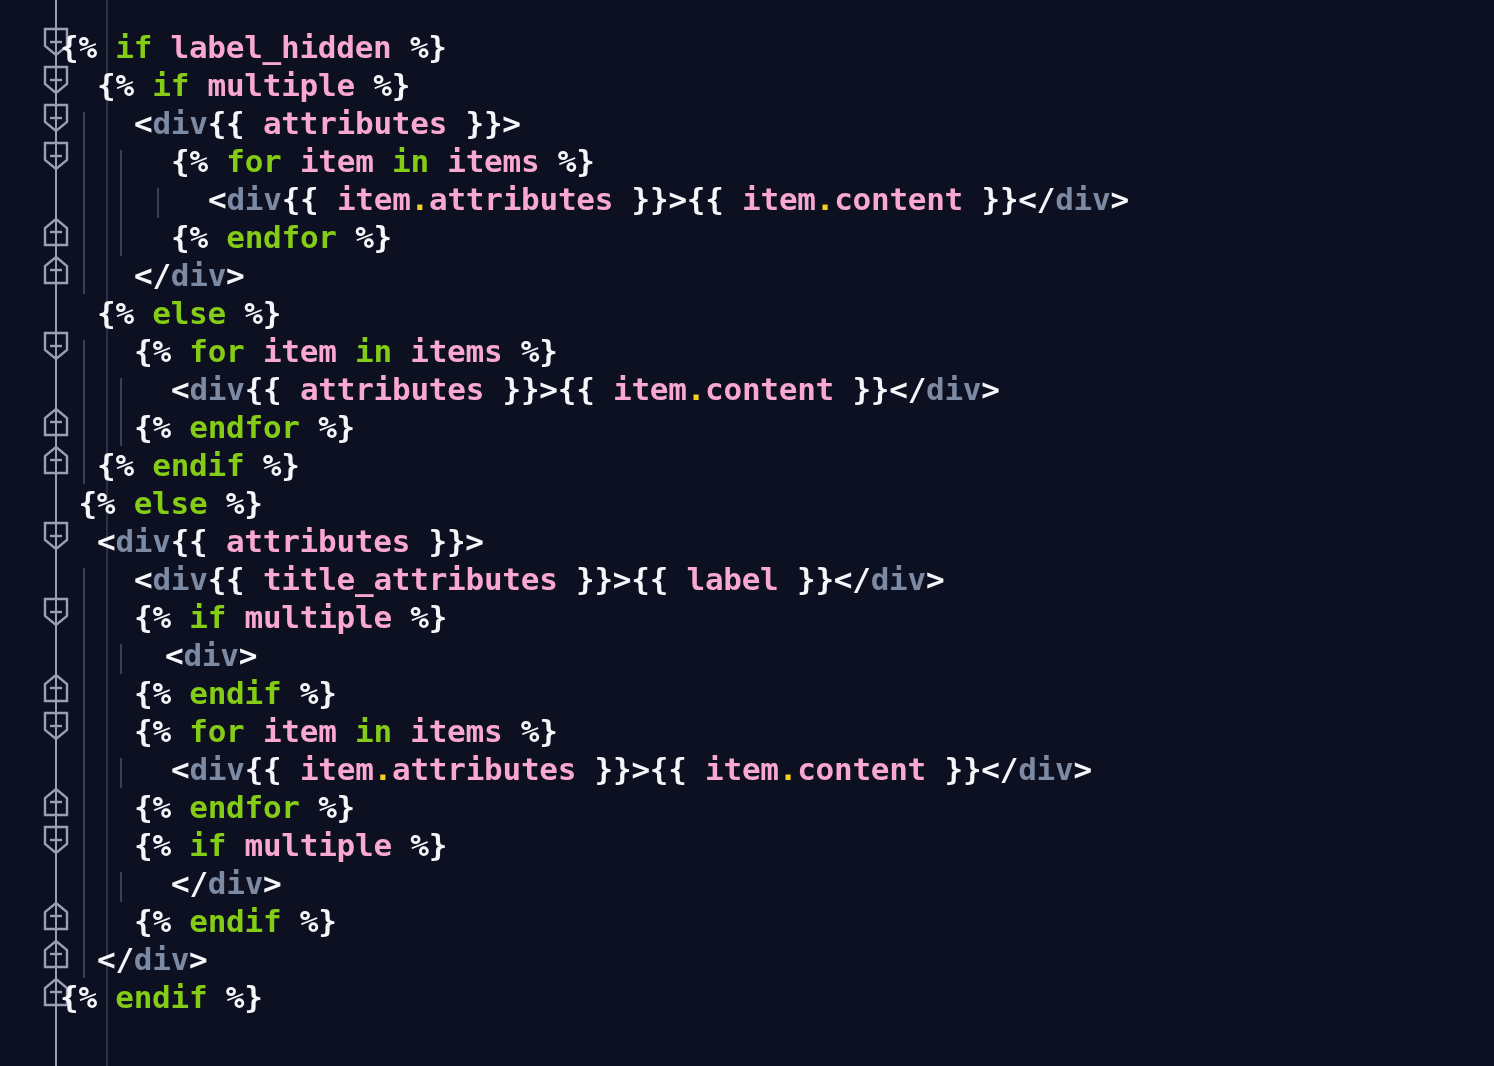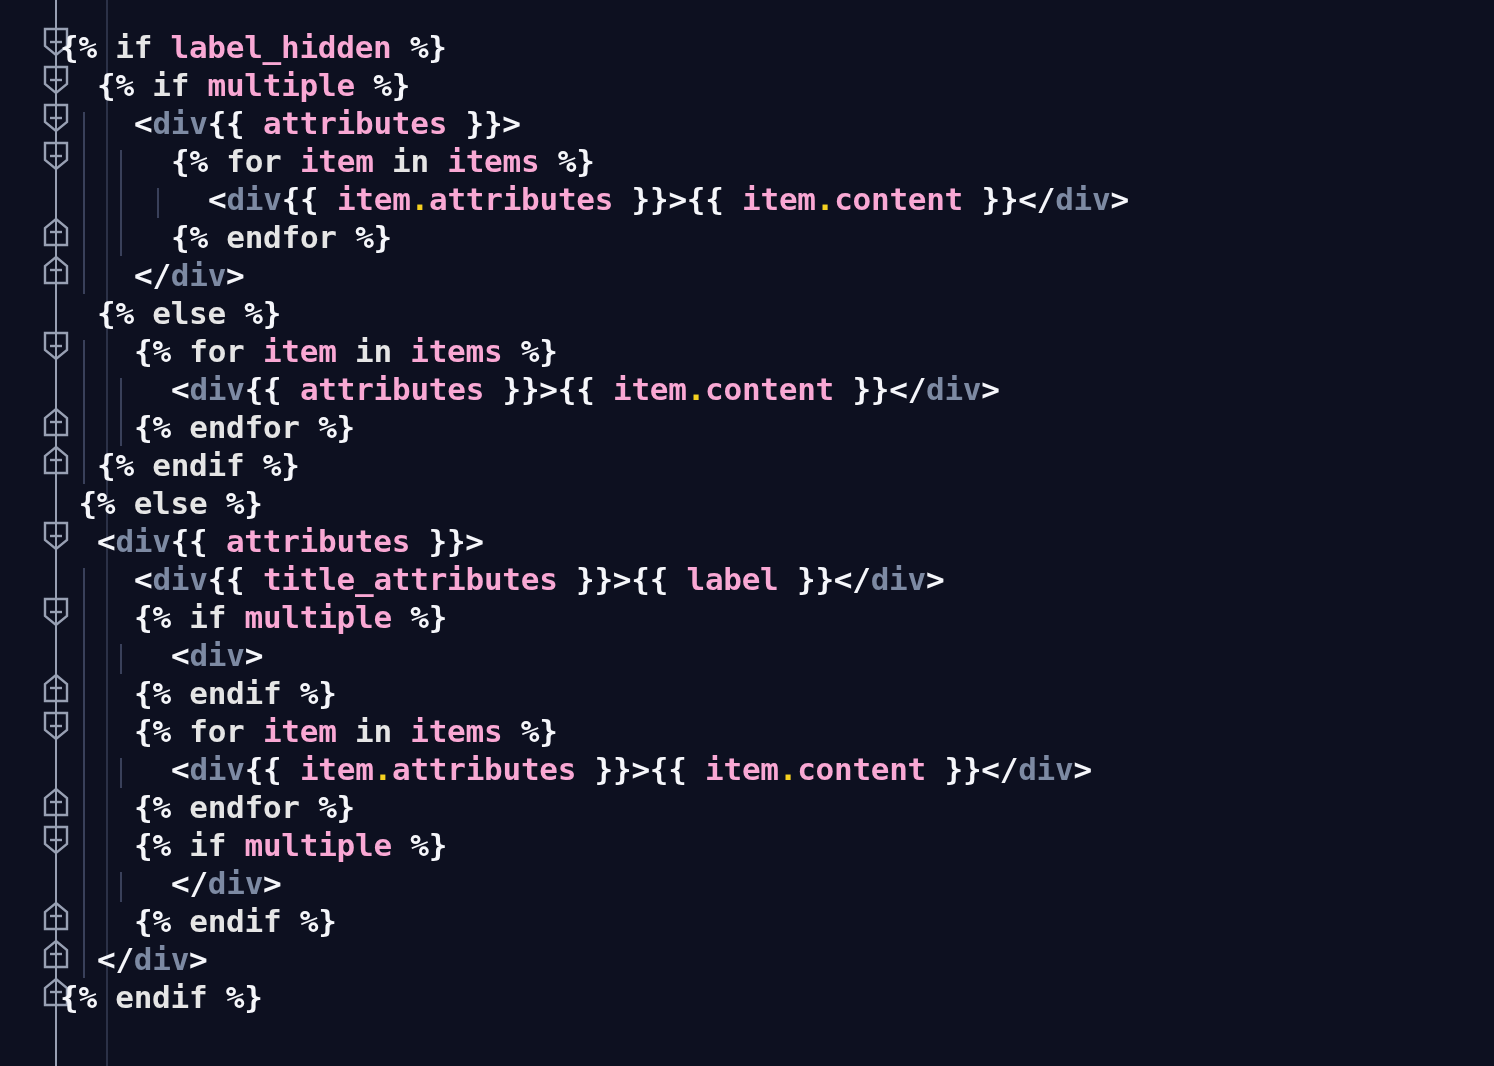--- a/index.html
+++ b/index.html
@@ -79,21 +79,21 @@
     line-height: 38px;
     white-space: pre;
     font-family: "DejaVu Sans Mono", "Liberation Mono", monospace;
     font-size: 31px;
     font-weight: bold;
     letter-spacing: -0.25px;
   }
 
   
   .t-punc   { color: #f5f6fa; }   
-  .t-kw     { color: #e5e5e5; }   
+  .t-kw     { color: #84cc16; }   
   .t-var    { color: #f9a8d4; }   
   .t-tag    { color: #7d8aa3; }   
   .t-dot    { color: #f5d020; }   
   .t-plain  { color: #f5f6fa; }
 </style>
 </head>
 <body>
 
 <div id="editor">
 
@@ -233,21 +233,21 @@
       <div class="code-line" style="top: 256px; left: 134px;"><span class="t-punc">&lt;/</span><span class="t-tag">div</span><span class="t-punc">&gt;</span></div>
       <div class="code-line" style="top: 294px; left: 97px;"><span class="t-punc">{%</span><span class="t-plain"> </span><span class="t-kw">else</span><span class="t-plain"> </span><span class="t-punc">%}</span></div>
       <div class="code-line" style="top: 332px; left: 134px;"><span class="t-punc">{%</span><span class="t-plain"> </span><span class="t-kw">for</span><span class="t-plain"> </span><span class="t-var">item</span><span class="t-plain"> </span><span class="t-kw">in</span><span class="t-plain"> </span><span class="t-var">items</span><span class="t-plain"> </span><span class="t-punc">%}</span></div>
       <div class="code-line" style="top: 370px; left: 171px;"><span class="t-punc">&lt;</span><span class="t-tag">div</span><span class="t-punc">{{</span><span class="t-plain"> </span><span class="t-var">attributes</span><span class="t-plain"> </span><span class="t-punc">}}</span><span class="t-punc">&gt;</span><span class="t-punc">{{</span><span class="t-plain"> </span><span class="t-var">item</span><span class="t-dot">.</span><span class="t-var">content</span><span class="t-plain"> </span><span class="t-punc">}}</span><span class="t-punc">&lt;/</span><span class="t-tag">div</span><span class="t-punc">&gt;</span></div>
       <div class="code-line" style="top: 408px; left: 134px;"><span class="t-punc">{%</span><span class="t-plain"> </span><span class="t-kw">endfor</span><span class="t-plain"> </span><span class="t-punc">%}</span></div>
       <div class="code-line" style="top: 446px; left: 97px;"><span class="t-punc">{%</span><span class="t-plain"> </span><span class="t-kw">endif</span><span class="t-plain"> </span><span class="t-punc">%}</span></div>
       <div class="code-line" style="top: 484px; left: 60px;"><span class="t-plain"> </span><span class="t-punc">{%</span><span class="t-plain"> </span><span class="t-kw">else</span><span class="t-plain"> </span><span class="t-punc">%}</span></div>
       <div class="code-line" style="top: 522px; left: 97px;"><span class="t-punc">&lt;</span><span class="t-tag">div</span><span class="t-punc">{{</span><span class="t-plain"> </span><span class="t-var">attributes</span><span class="t-plain"> </span><span class="t-punc">}}</span><span class="t-punc">&gt;</span></div>
       <div class="code-line" style="top: 560px; left: 134px;"><span class="t-punc">&lt;</span><span class="t-tag">div</span><span class="t-punc">{{</span><span class="t-plain"> </span><span class="t-var">title_attributes</span><span class="t-plain"> </span><span class="t-punc">}}</span><span class="t-punc">&gt;</span><span class="t-punc">{{</span><span class="t-plain"> </span><span class="t-var">label</span><span class="t-plain"> </span><span class="t-punc">}}</span><span class="t-punc">&lt;/</span><span class="t-tag">div</span><span class="t-punc">&gt;</span></div>
       <div class="code-line" style="top: 598px; left: 134px;"><span class="t-punc">{%</span><span class="t-plain"> </span><span class="t-kw">if</span><span class="t-plain"> </span><span class="t-var">multiple</span><span class="t-plain"> </span><span class="t-punc">%}</span></div>
-      <div class="code-line" style="top: 636px; left: 171px;"><span class="t-punc">&lt;</span><span class="t-tag">div</span><span class="t-punc">&gt;</span></div>
+      <div class="code-line" style="top: 636px; left: 165px;"><span class="t-punc">&lt;</span><span class="t-tag">div</span><span class="t-punc">&gt;</span></div>
       <div class="code-line" style="top: 674px; left: 134px;"><span class="t-punc">{%</span><span class="t-plain"> </span><span class="t-kw">endif</span><span class="t-plain"> </span><span class="t-punc">%}</span></div>
       <div class="code-line" style="top: 712px; left: 134px;"><span class="t-punc">{%</span><span class="t-plain"> </span><span class="t-kw">for</span><span class="t-plain"> </span><span class="t-var">item</span><span class="t-plain"> </span><span class="t-kw">in</span><span class="t-plain"> </span><span class="t-var">items</span><span class="t-plain"> </span><span class="t-punc">%}</span></div>
       <div class="code-line" style="top: 750px; left: 171px;"><span class="t-punc">&lt;</span><span class="t-tag">div</span><span class="t-punc">{{</span><span class="t-plain"> </span><span class="t-var">item</span><span class="t-dot">.</span><span class="t-var">attributes</span><span class="t-plain"> </span><span class="t-punc">}}</span><span class="t-punc">&gt;</span><span class="t-punc">{{</span><span class="t-plain"> </span><span class="t-var">item</span><span class="t-dot">.</span><span class="t-var">content</span><span class="t-plain"> </span><span class="t-punc">}}</span><span class="t-punc">&lt;/</span><span class="t-tag">div</span><span class="t-punc">&gt;</span></div>
       <div class="code-line" style="top: 788px; left: 134px;"><span class="t-punc">{%</span><span class="t-plain"> </span><span class="t-kw">endfor</span><span class="t-plain"> </span><span class="t-punc">%}</span></div>
       <div class="code-line" style="top: 826px; left: 134px;"><span class="t-punc">{%</span><span class="t-plain"> </span><span class="t-kw">if</span><span class="t-plain"> </span><span class="t-var">multiple</span><span class="t-plain"> </span><span class="t-punc">%}</span></div>
       <div class="code-line" style="top: 864px; left: 171px;"><span class="t-punc">&lt;/</span><span class="t-tag">div</span><span class="t-punc">&gt;</span></div>
       <div class="code-line" style="top: 902px; left: 134px;"><span class="t-punc">{%</span><span class="t-plain"> </span><span class="t-kw">endif</span><span class="t-plain"> </span><span class="t-punc">%}</span></div>
       <div class="code-line" style="top: 940px; left: 97px;"><span class="t-punc">&lt;/</span><span class="t-tag">div</span><span class="t-punc">&gt;</span></div>
       <div class="code-line" style="top: 978px; left: 60px;"><span class="t-punc">{%</span><span class="t-plain"> </span><span class="t-kw">endif</span><span class="t-plain"> </span><span class="t-punc">%}</span></div>
     </div>

